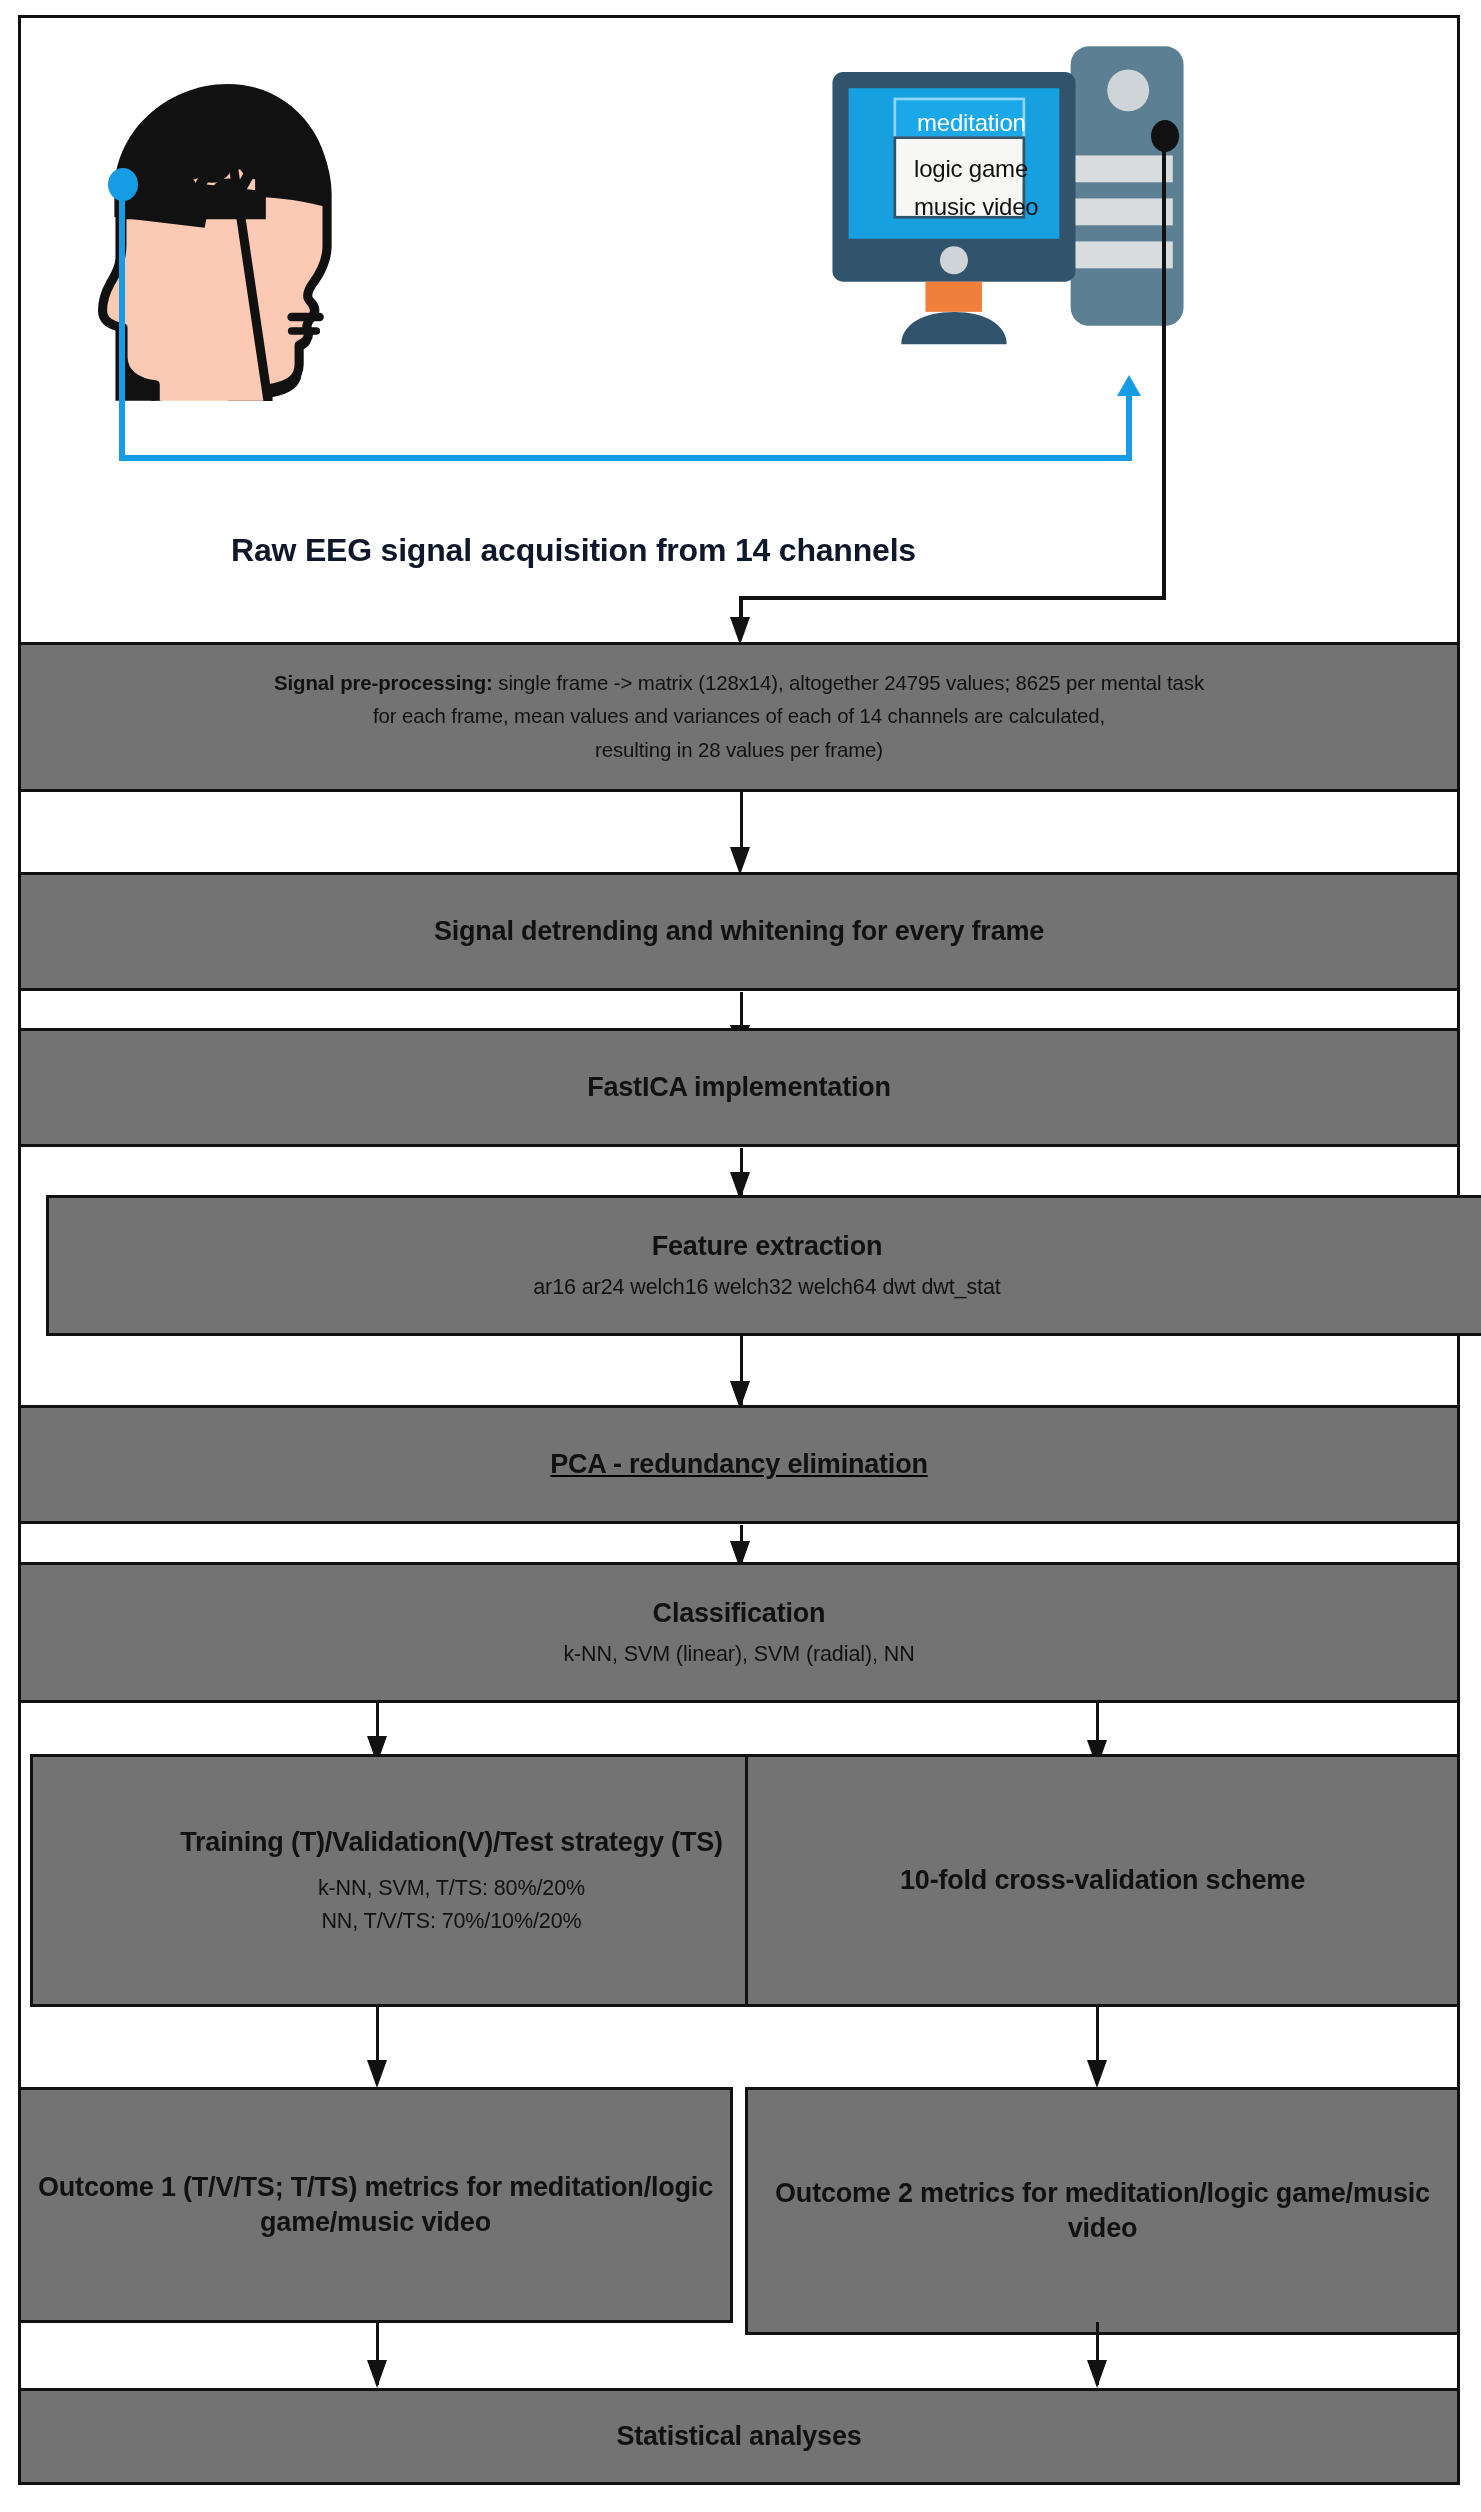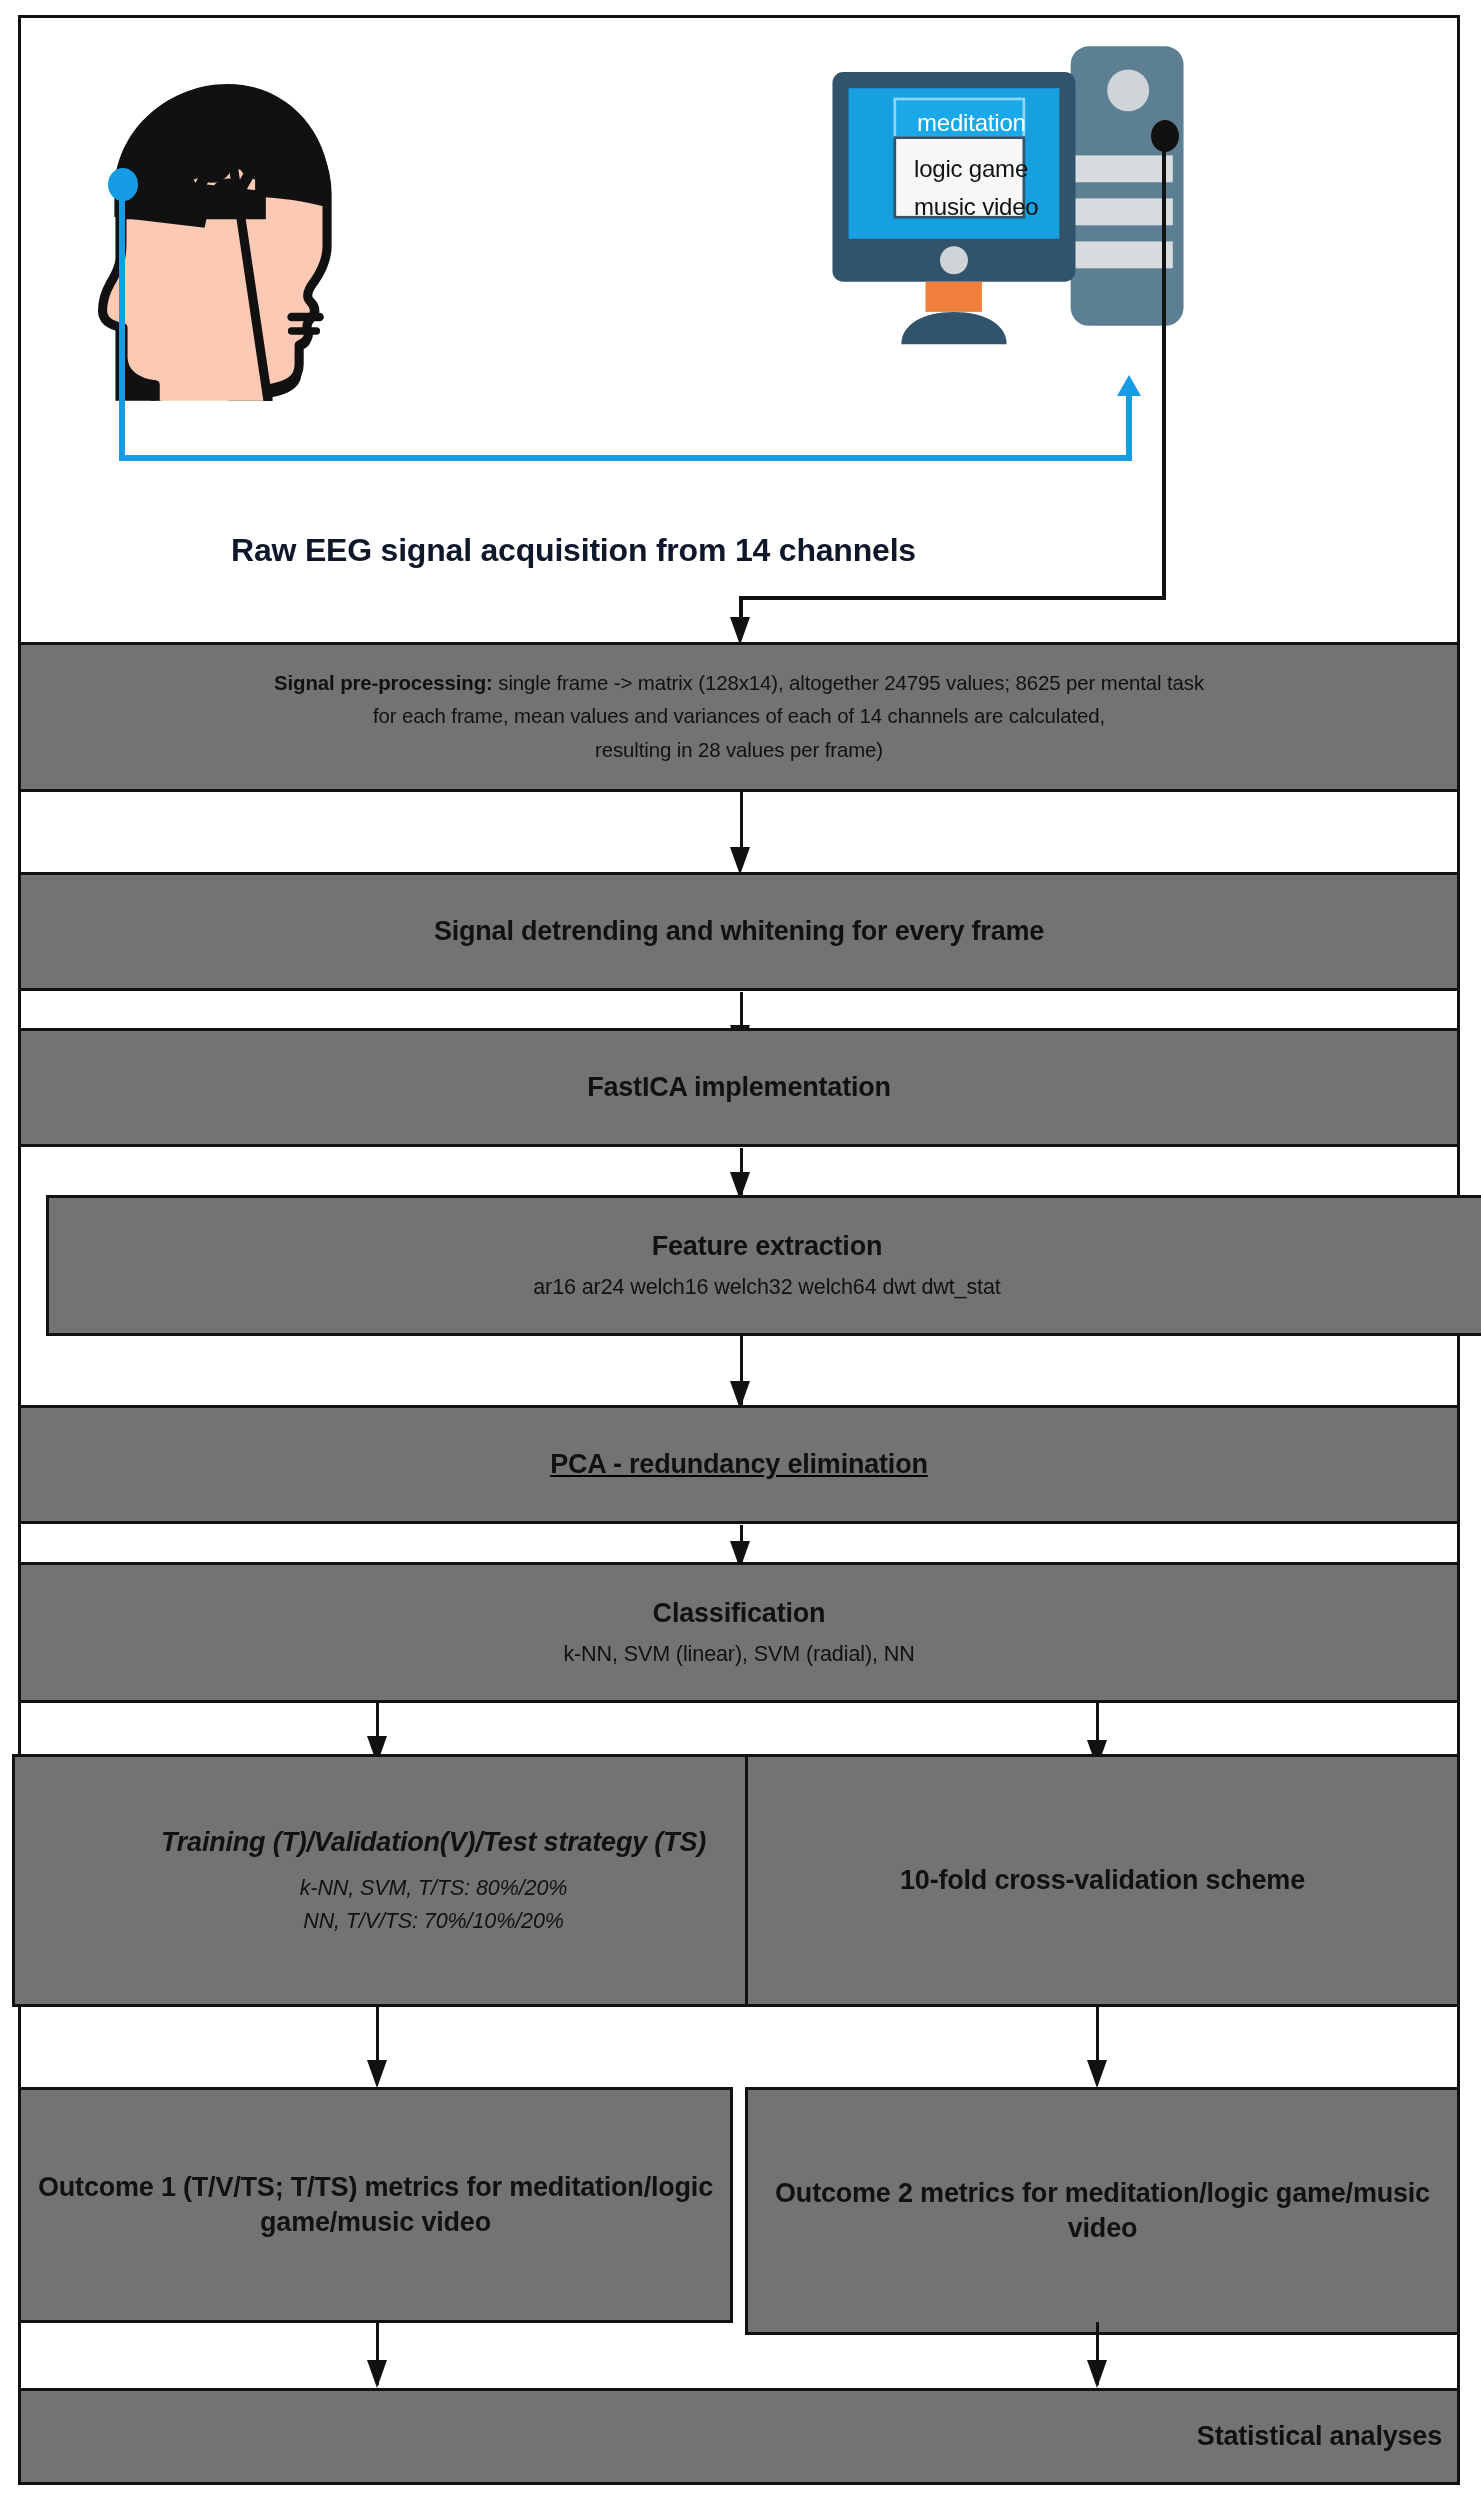--- a/index.html
+++ b/index.html
@@ -266,21 +266,21 @@
     <div class="title">Classification</div>
     <div class="sub">k-NN, SVM (linear), SVM (radial), NN</div>
   </div>
 
   <div class="vline" style="left:376px; top:1703px; height:62px;"></div>
   <div class="arrowhead" style="left:367px; top:1736px;"></div>
 
   <div class="vline" style="left:1096px; top:1703px; height:65px;"></div>
   <div class="arrowhead" style="left:1087px; top:1740px;"></div>
 
-  <div class="box" style="left:12px; top:1754px; width:843px; height:253px;font-style:italic;">
+  <div class="box" style="left:30px; top:1754px; width:843px; height:253px;">
     <div class="title">Training (T)/Validation(V)/Test strategy (TS)</div>
     <div class="sub" style="margin-top:14px;">k-NN, SVM, T/TS:  80%/20%</div>
     <div class="sub" style="margin-top:3.2px;">NN, T/V/TS: 70%/10%/20%</div>
   </div>
 
   <div class="box" style="left:745px; top:1754px; width:715px; height:253px;">
     <div class="title">10-fold cross-validation scheme</div>
   </div>
 
   <div class="vline" style="left:376px; top:2007px; height:65px;"></div>
@@ -296,18 +296,18 @@
   <div class="box" style="left:745px; top:2087px; width:715px; height:248px;">
     <div class="title">Outcome 2 metrics for meditation/logic game/music video</div>
   </div>
 
   <div class="vline" style="left:376px; top:2322px; height:63px;"></div>
   <div class="arrowhead" style="left:367px; top:2360px;"></div>
 
   <div class="vline" style="left:1096px; top:2322px; height:63px;"></div>
   <div class="arrowhead" style="left:1087px; top:2360px;"></div>
 
-  <div class="box" style="left:18px; top:2388px; width:1442px; height:97px;align-items:flex-end;">
+  <div class="box" style="left:18px; top:2388px; width:1442px; height:97px;">
     <div class="title">Statistical analyses</div>
   </div>
 
 </div>
 
 
 </body></html>

